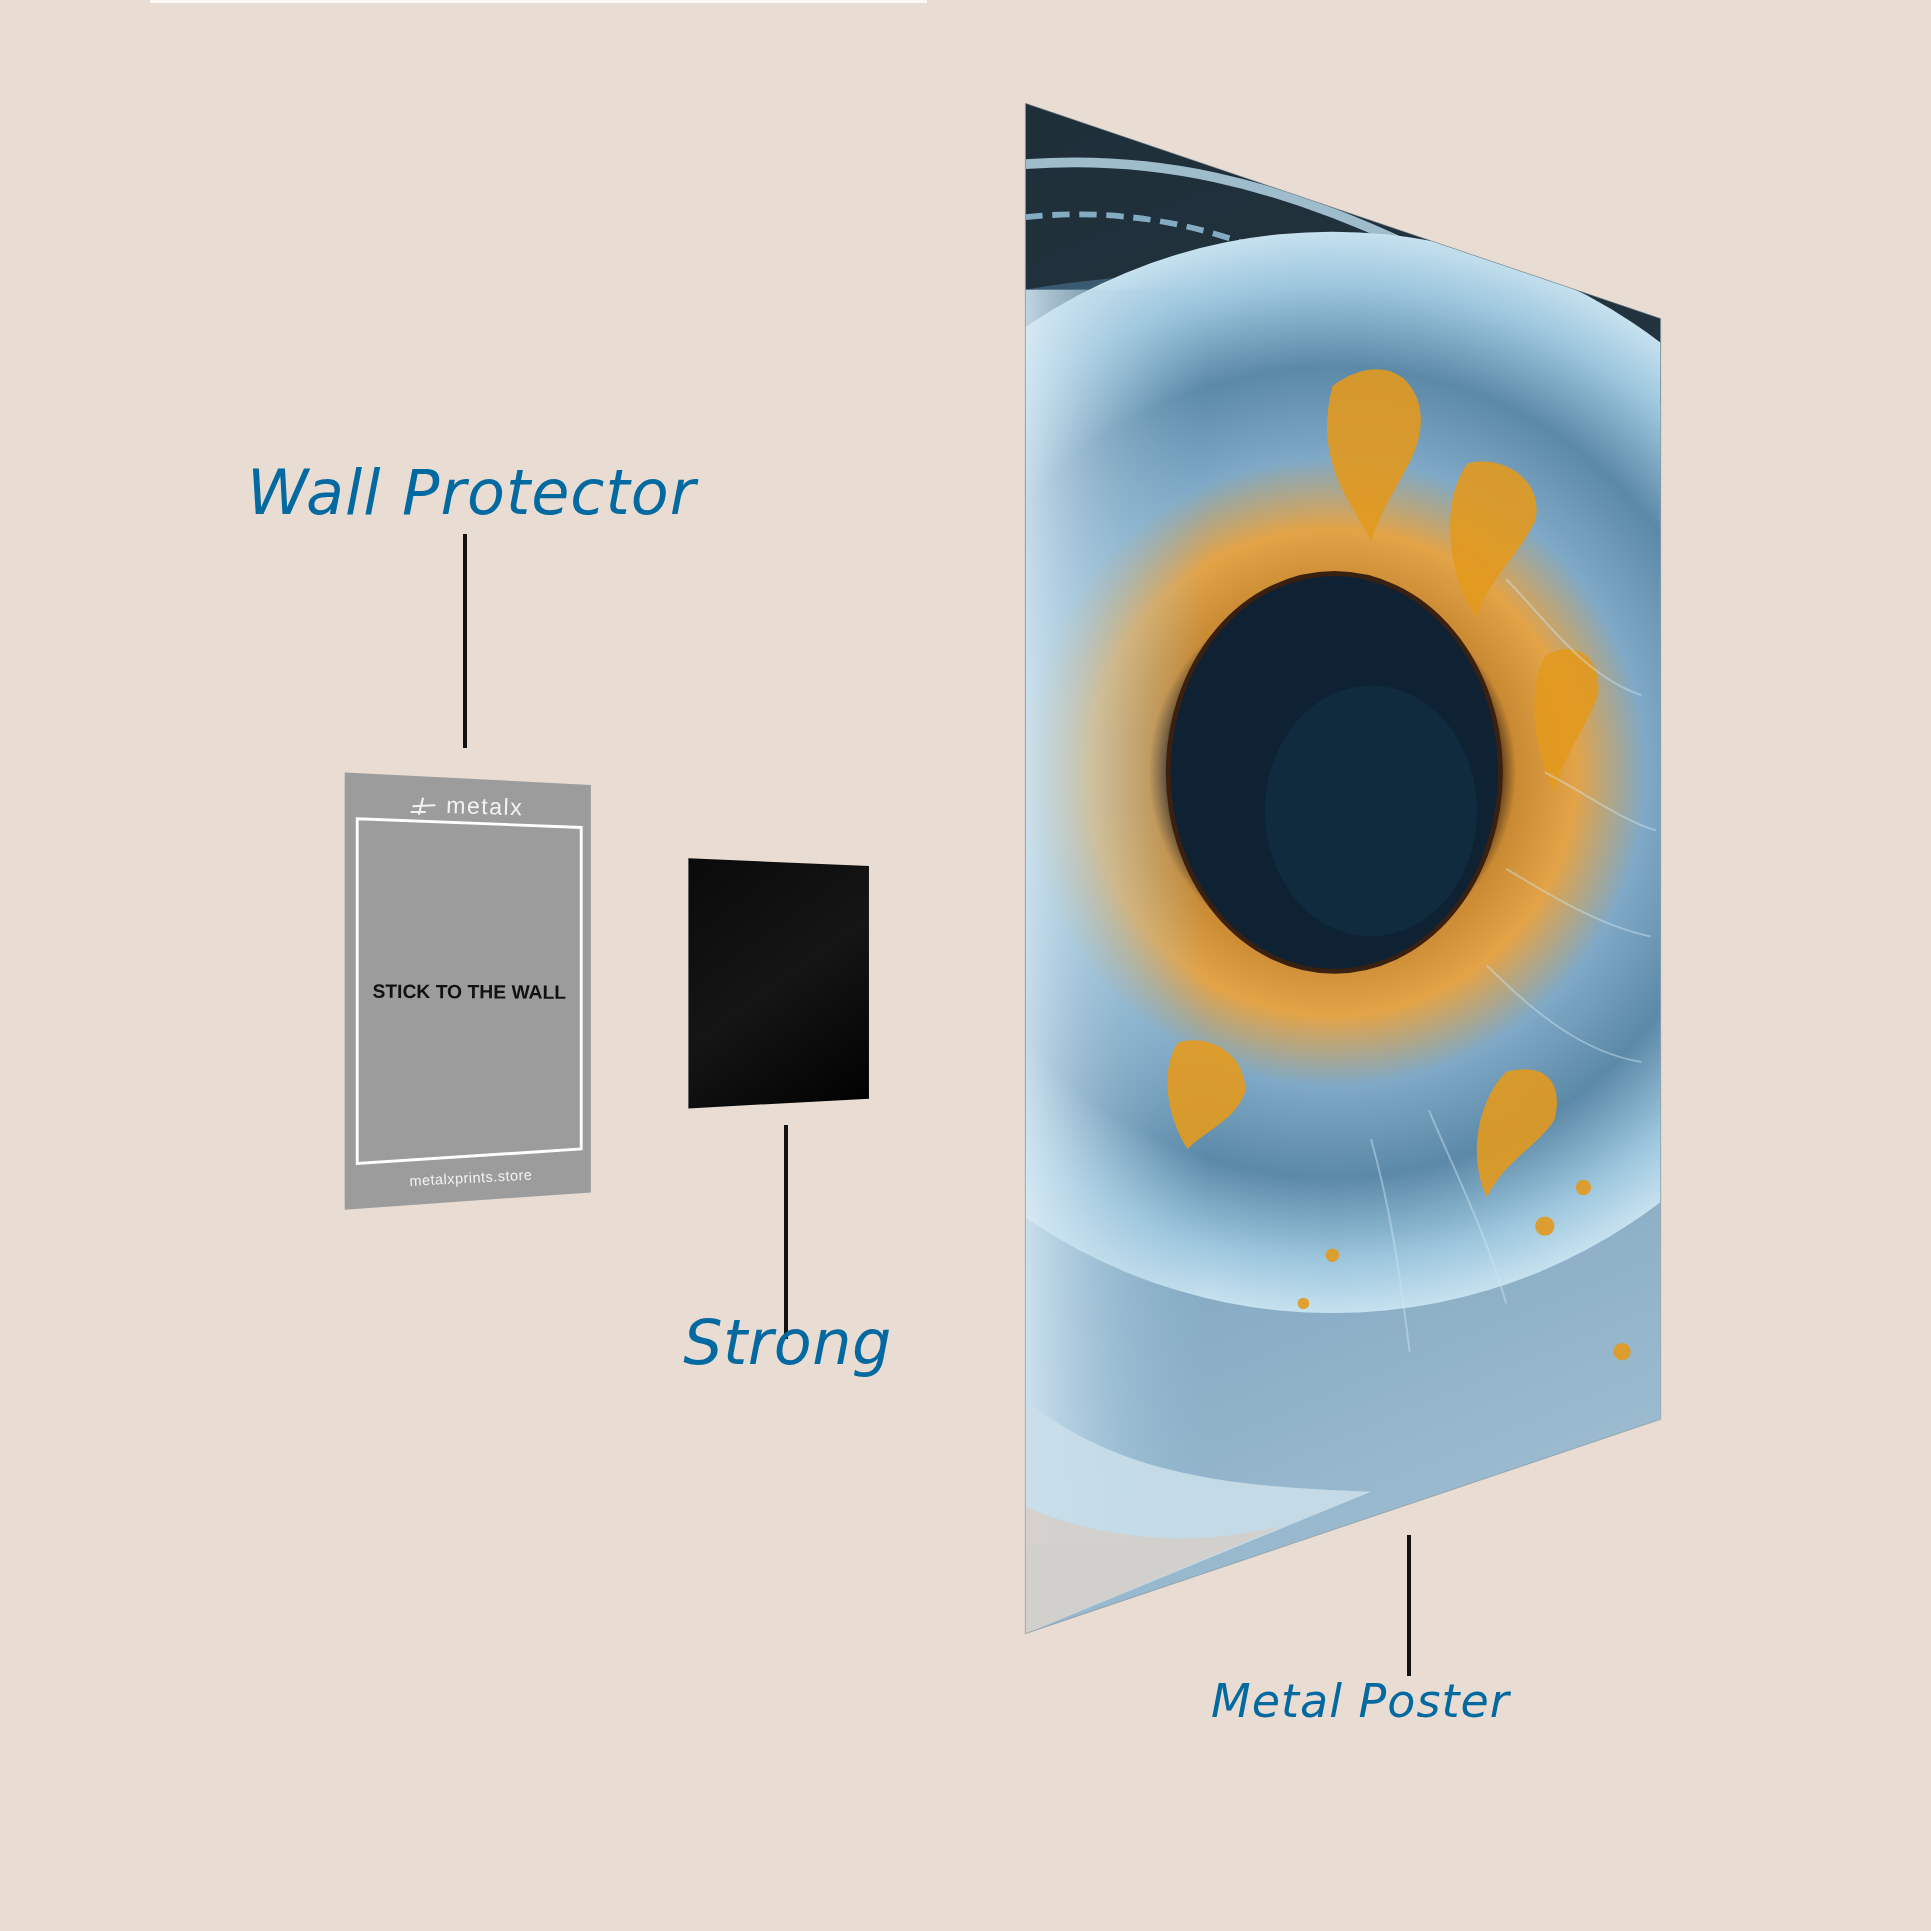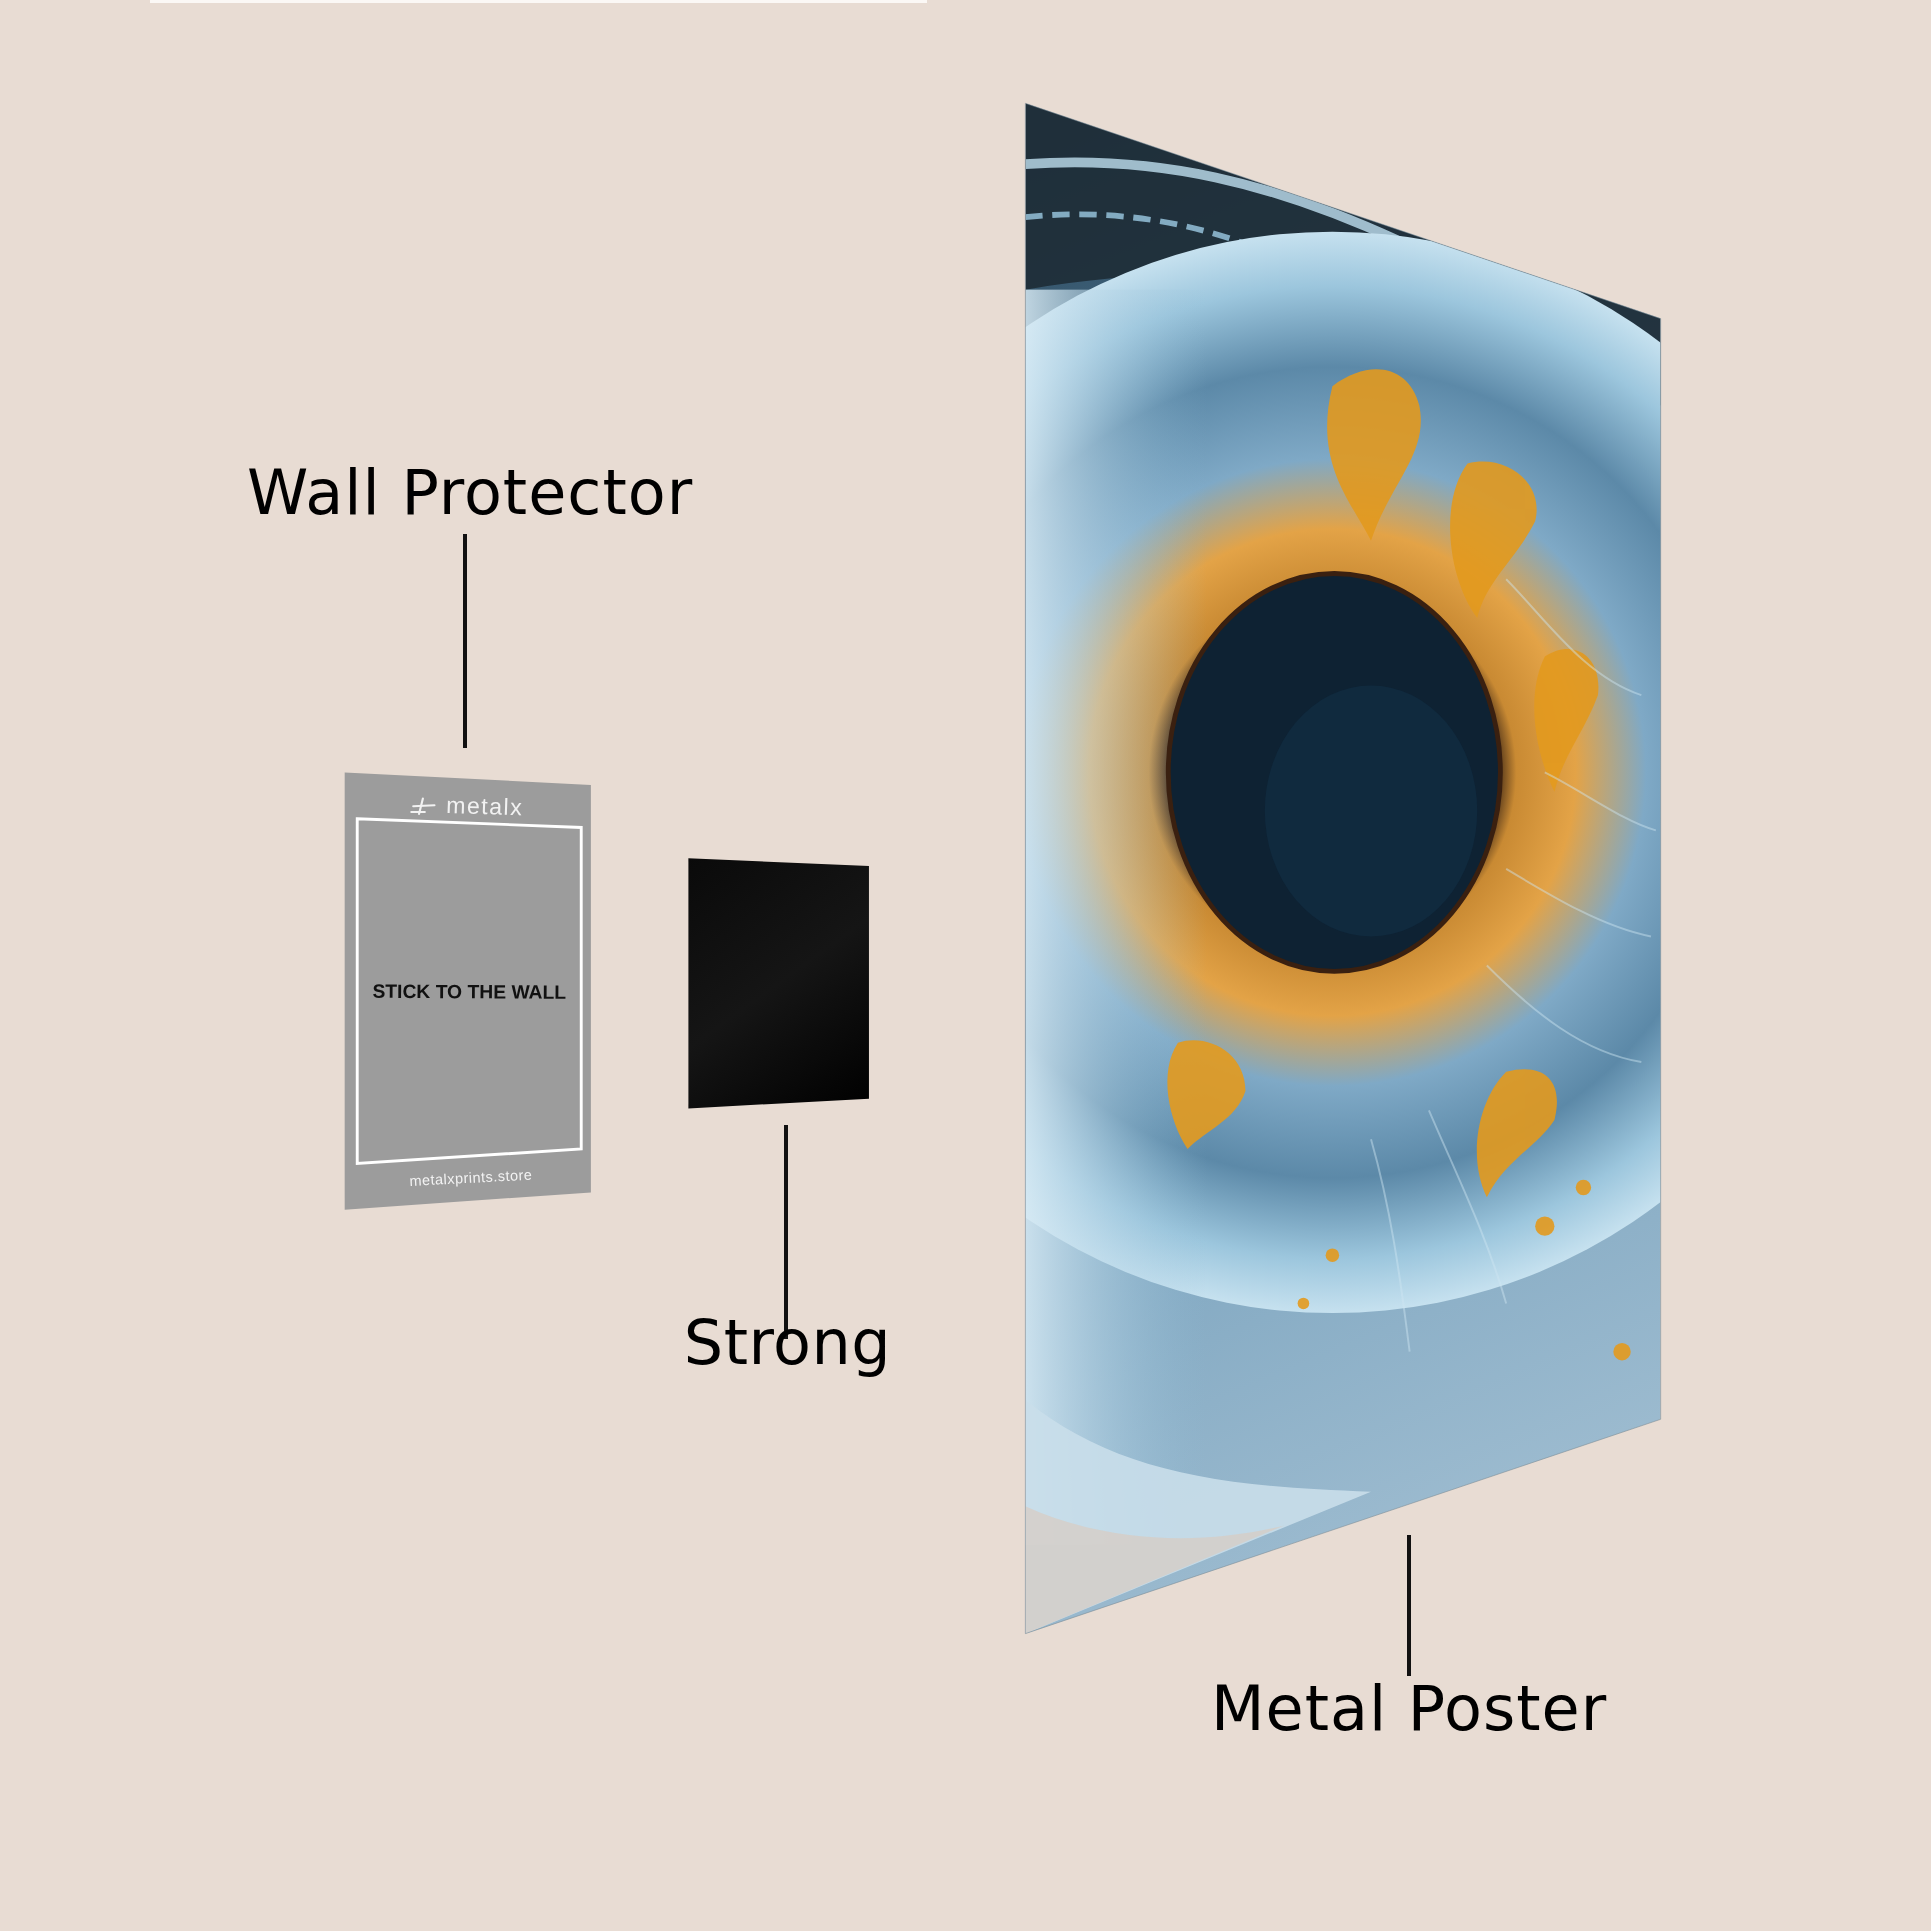--- a/index.html
+++ b/index.html
@@ -17,45 +17,46 @@
     .top-strip {
       position: absolute;
       left: 150px;
       top: 0;
       width: 777px;
       height: 2.9px;
       background: #FBF8F5;
     }
     .label {
       position: absolute;
-      color: #000000;
+      color: #0369a1;
       font-family: "DejaVu Sans", sans-serif;
       font-weight: normal;
       letter-spacing: 0.5px;
       white-space: nowrap;
       line-height: 1;
+      font-style: italic;
     }
     .label-wall {
       left: 247px;
       top: 462px;
       font-size: 62px;
       letter-spacing: 1px;
     }
     .label-magnet {
       left: 662px;
       top: 1304px;
       width: 251px;
       text-align: center;
       font-size: 62px;
       line-height: 77px;
     }
     .label-poster {
       left: 1211px;
       top: 1678px;
-      font-size: 62px;
+      font-size: 46px;
       letter-spacing: 1px;
     }
     .connector {
       position: absolute;
       width: 3.9px;
       background: #111111;
     }
     .conn-wall { left: 463px; top: 534px; height: 214px; }
     .conn-magnet { left: 784px; top: 1125px; height: 214px; }
     .conn-poster { left: 1407px; top: 1535px; height: 141px; }

